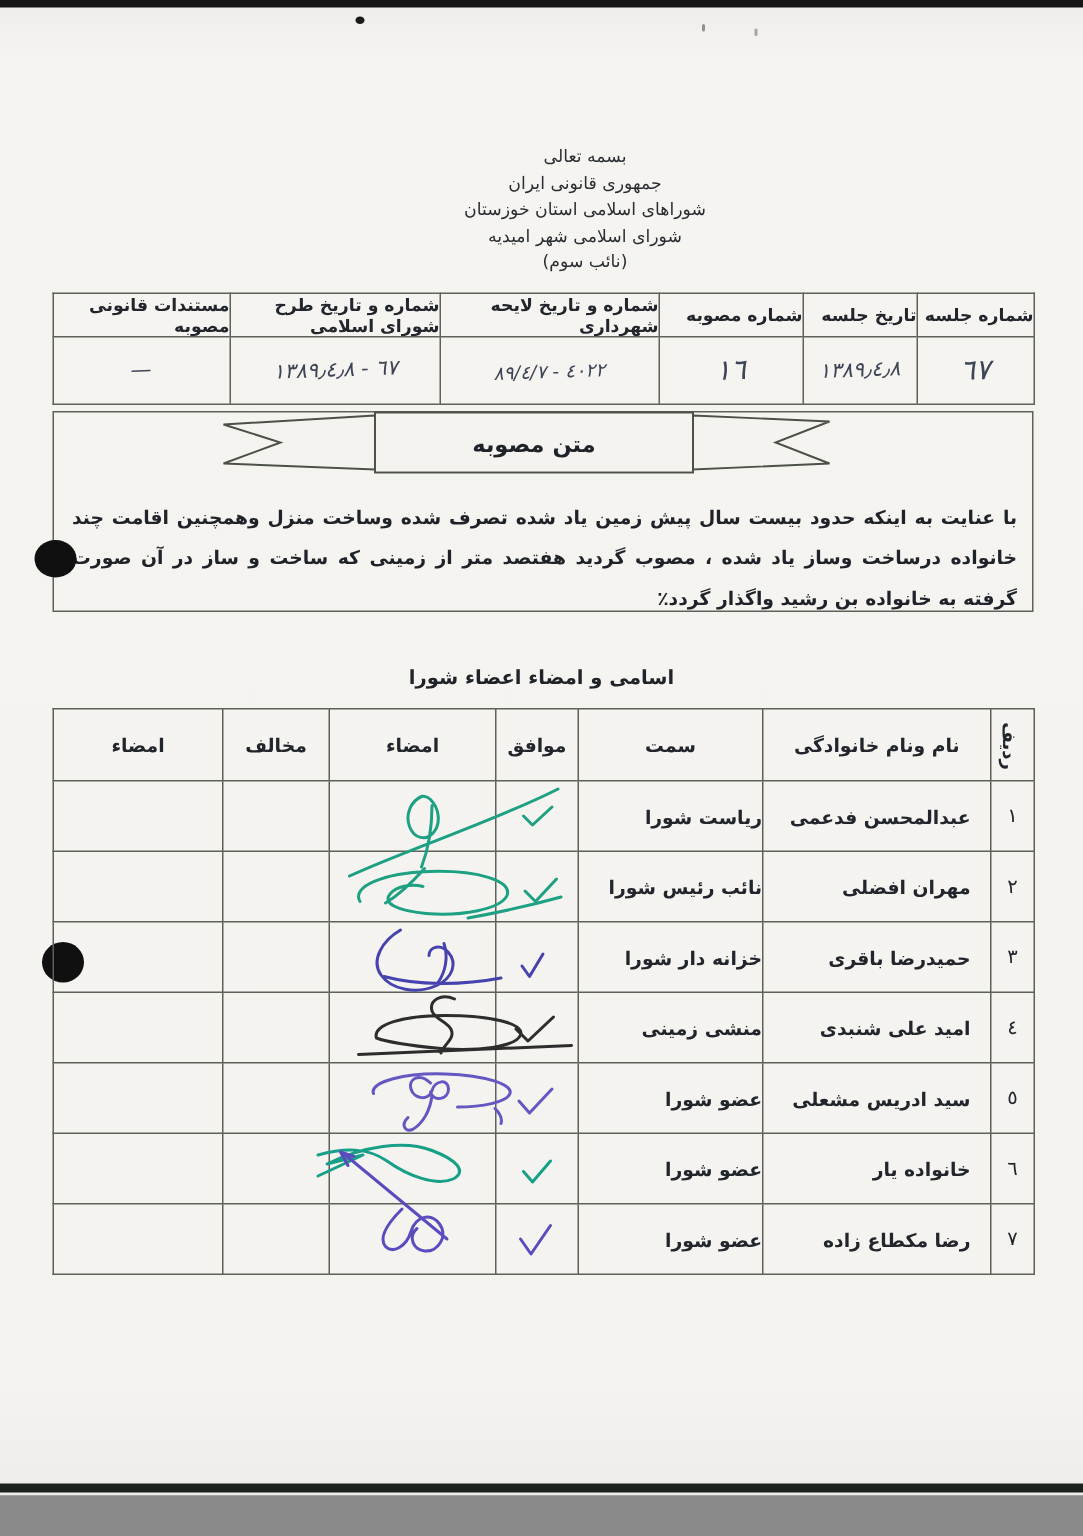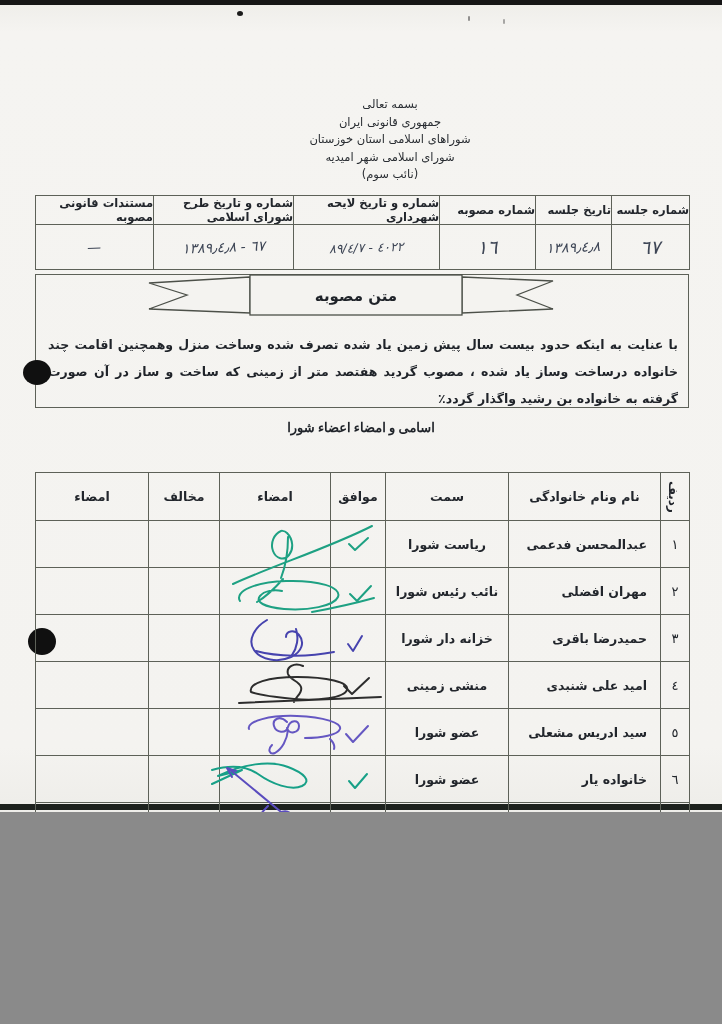--- a/index.html
+++ b/index.html
@@ -1,16 +1,16 @@
 <!DOCTYPE html>
 <html lang="fa"><head>
 <meta charset="utf-8">
 <style>
   html,body{margin:0;padding:0;background:#8a8a8a;}
-  .page{position:relative;width:722px;height:812px;margin:0 auto;overflow:hidden;
+  .page{position:relative;width:722px;height:997px;margin:0 auto;overflow:hidden;
         background:linear-gradient(180deg,#eeede9 0%,#f5f4f1 4%,#f4f3f0 92%,#eeede9 100%);
         font-family:"DejaVu Sans",sans-serif;color:#22262c;direction:rtl;}
   .edge-top{position:absolute;top:0;left:0;width:722px;height:5px;background:#161616;}
   .edge-bottom{position:absolute;bottom:2px;left:0;width:722px;height:6px;background:#1d211d;}
   .speck{position:absolute;background:#1a1a1a;border-radius:50%;}
   .speck.s1{left:237px;top:11px;width:6px;height:5px;}
   .speck.s2{left:468px;top:16px;width:2px;height:5px;opacity:.45;border-radius:1px;}
   .speck.s3{left:503px;top:19px;width:2px;height:5px;opacity:.35;border-radius:1px;}
 
   .letterhead{position:absolute;top:96px;left:58px;width:664px;text-align:center;
@@ -30,29 +30,29 @@
 
   .decree-box{position:absolute;left:35px;top:274px;width:652px;height:132px;border:1px solid #5d6158;}
   .ribbon{position:absolute;left:145px;top:272px;}
   .decree-text{position:absolute;left:12px;right:10px;top:56px;margin:0;
                font-size:12.5px;font-weight:700;line-height:27px;text-align:justify;color:#1f2329;}
 
   .punch{position:absolute;background:#101010;border-radius:50%;}
   .punch.p1{left:23px;top:360px;width:28px;height:25px;}
   .punch.p2{left:28px;top:628px;width:28px;height:27px;}
 
-  .members-title{position:absolute;left:58px;top:420px;width:606px;margin:0;text-align:center;
-                 font-size:13px;font-weight:700;color:#1f2329;font-family:Liberation Serif, serif;}
+  .members-title{position:absolute;left:58px;top:445px;width:606px;margin:0;text-align:center;
+                 font-size:13px;font-weight:700;color:#1f2329;}
 
   .members{left:35px;top:472px;width:654px;font-size:12.5px;}
   .members th{font-weight:700;height:47px;text-align:center;vertical-align:middle;}
   .members td{height:46px;vertical-align:middle;}
   .members td.no{text-align:center;font-size:13px;}
   .members td.name{text-align:right;padding-right:13px;font-weight:700;}
-  .members td.pos{text-align:center;font-weight:700;}
+  .members td.pos{text-align:right;font-weight:700;}
   .radif{display:inline-block;transform:rotate(90deg);white-space:nowrap;font-size:12px;}
 
   .ink-overlay{position:absolute;left:0;top:0;pointer-events:none;}
   .ink-overlay path{fill:none;stroke-width:2;stroke-linecap:round;stroke-linejoin:round;}
 </style>
 </head>
 <body>
 
 <div class="page">
   <div class="edge-top"></div>

